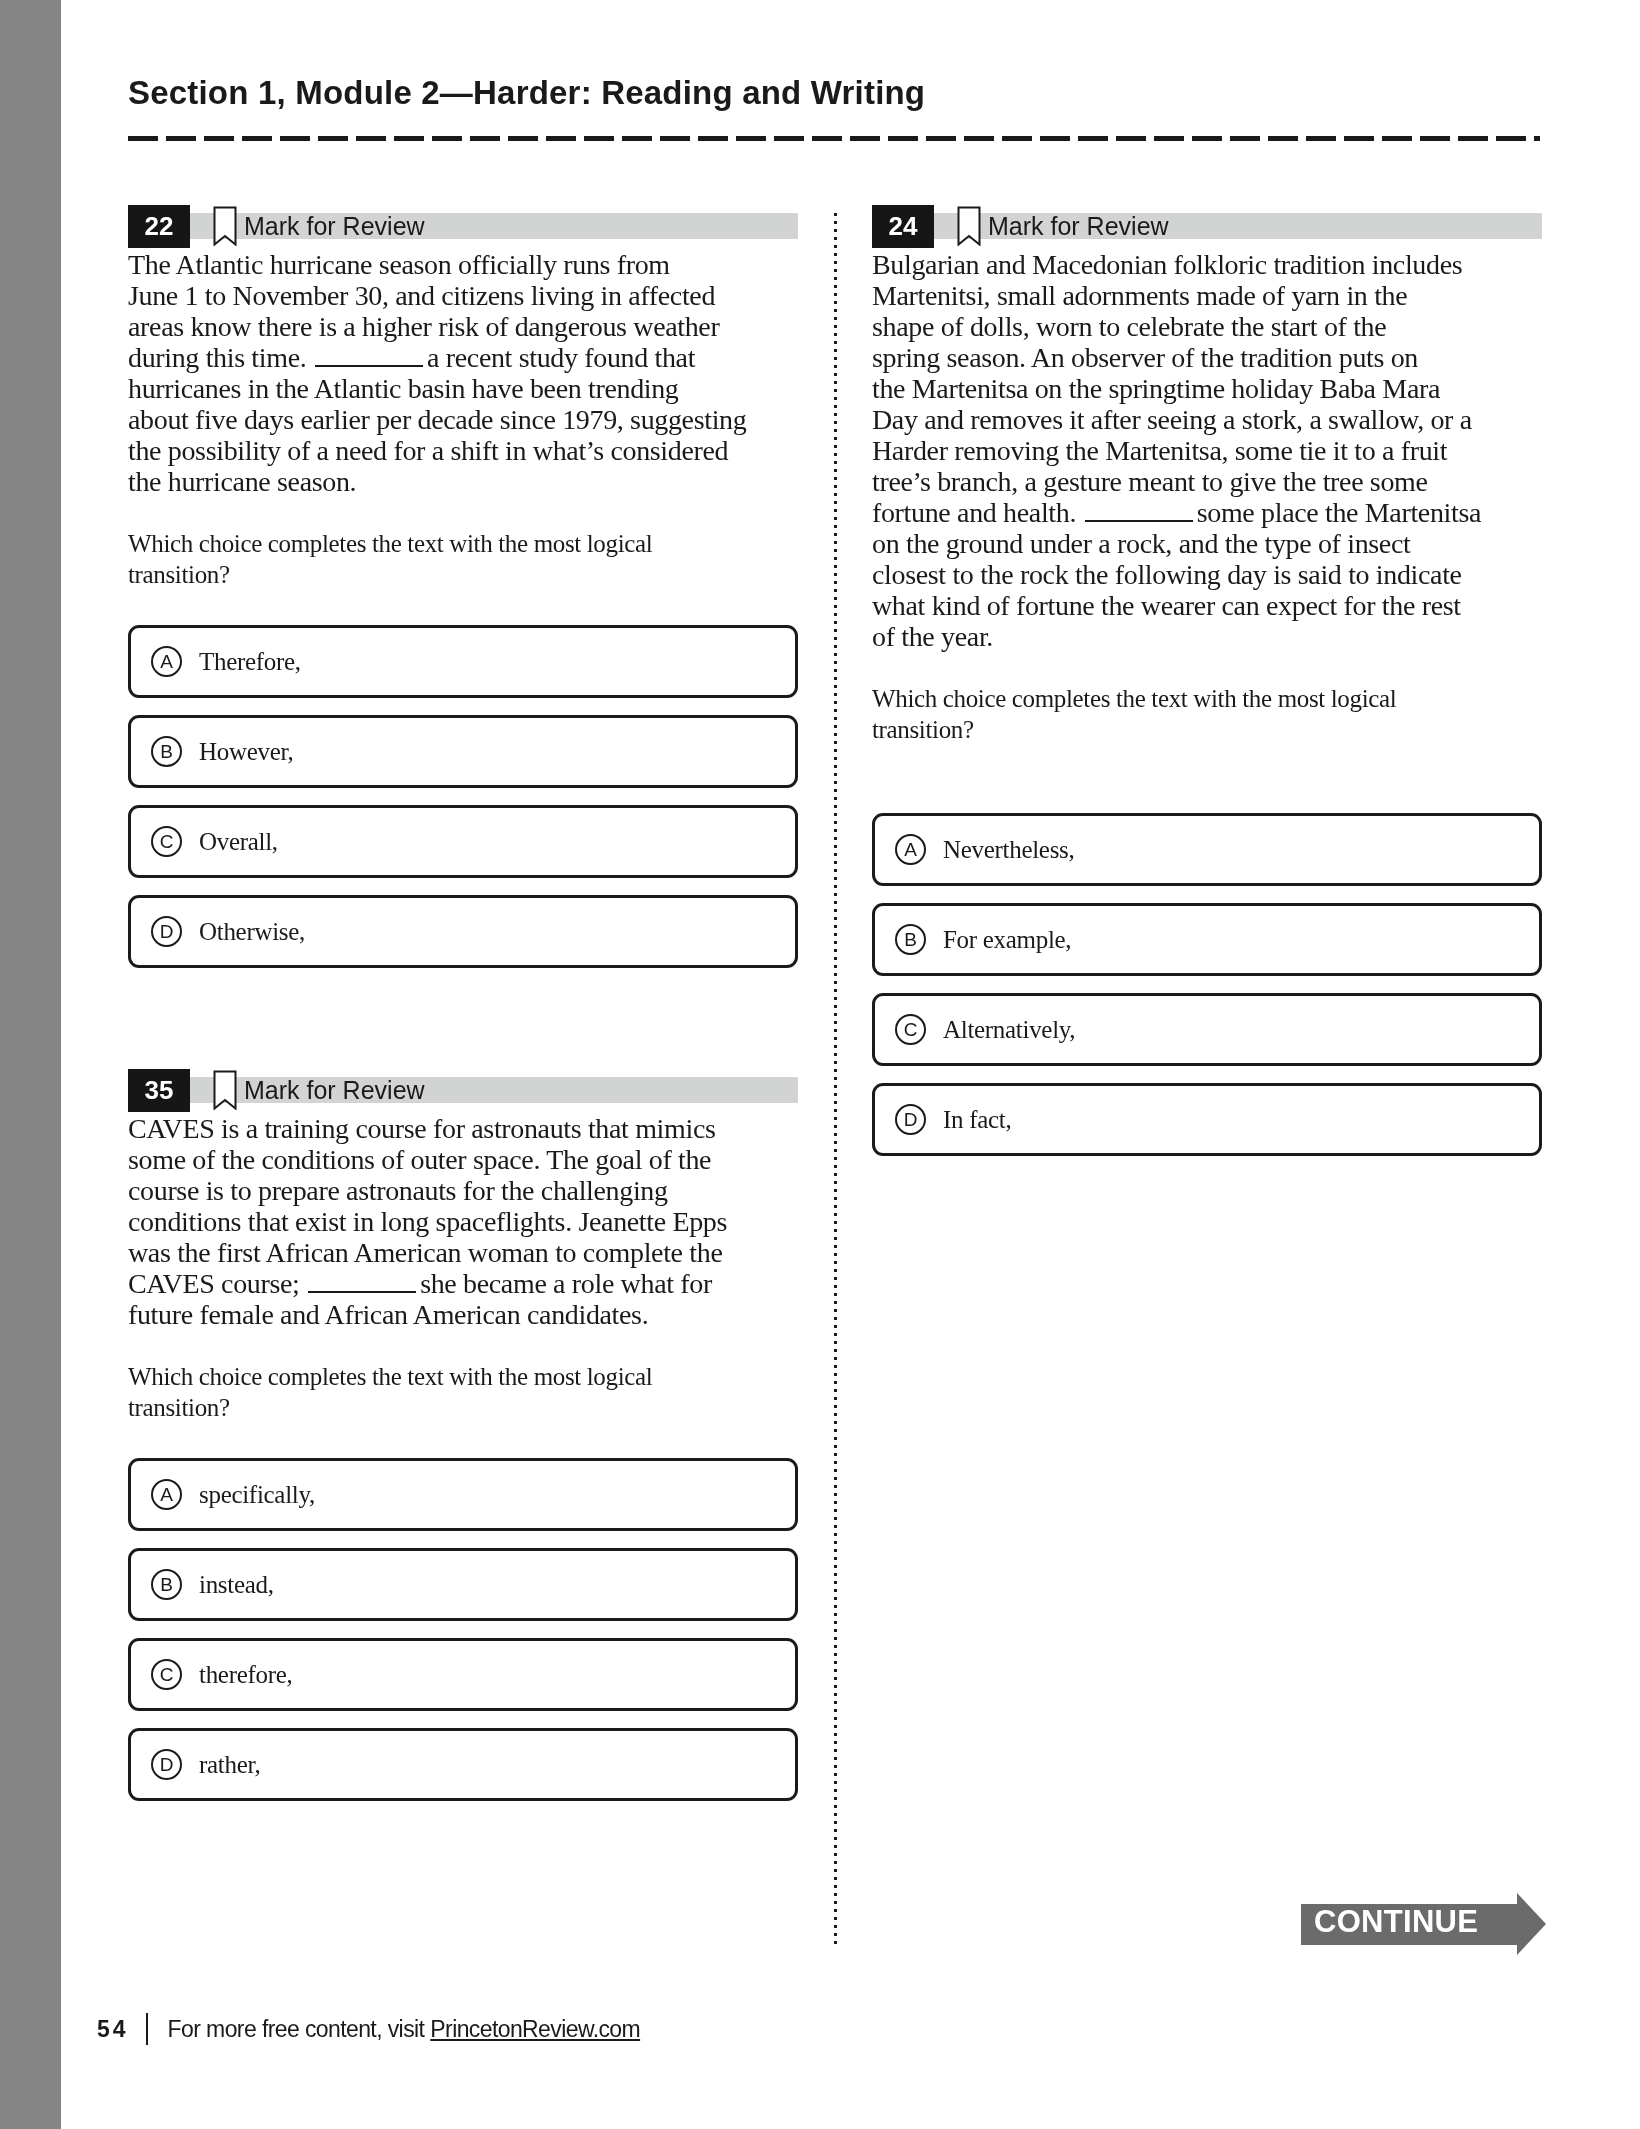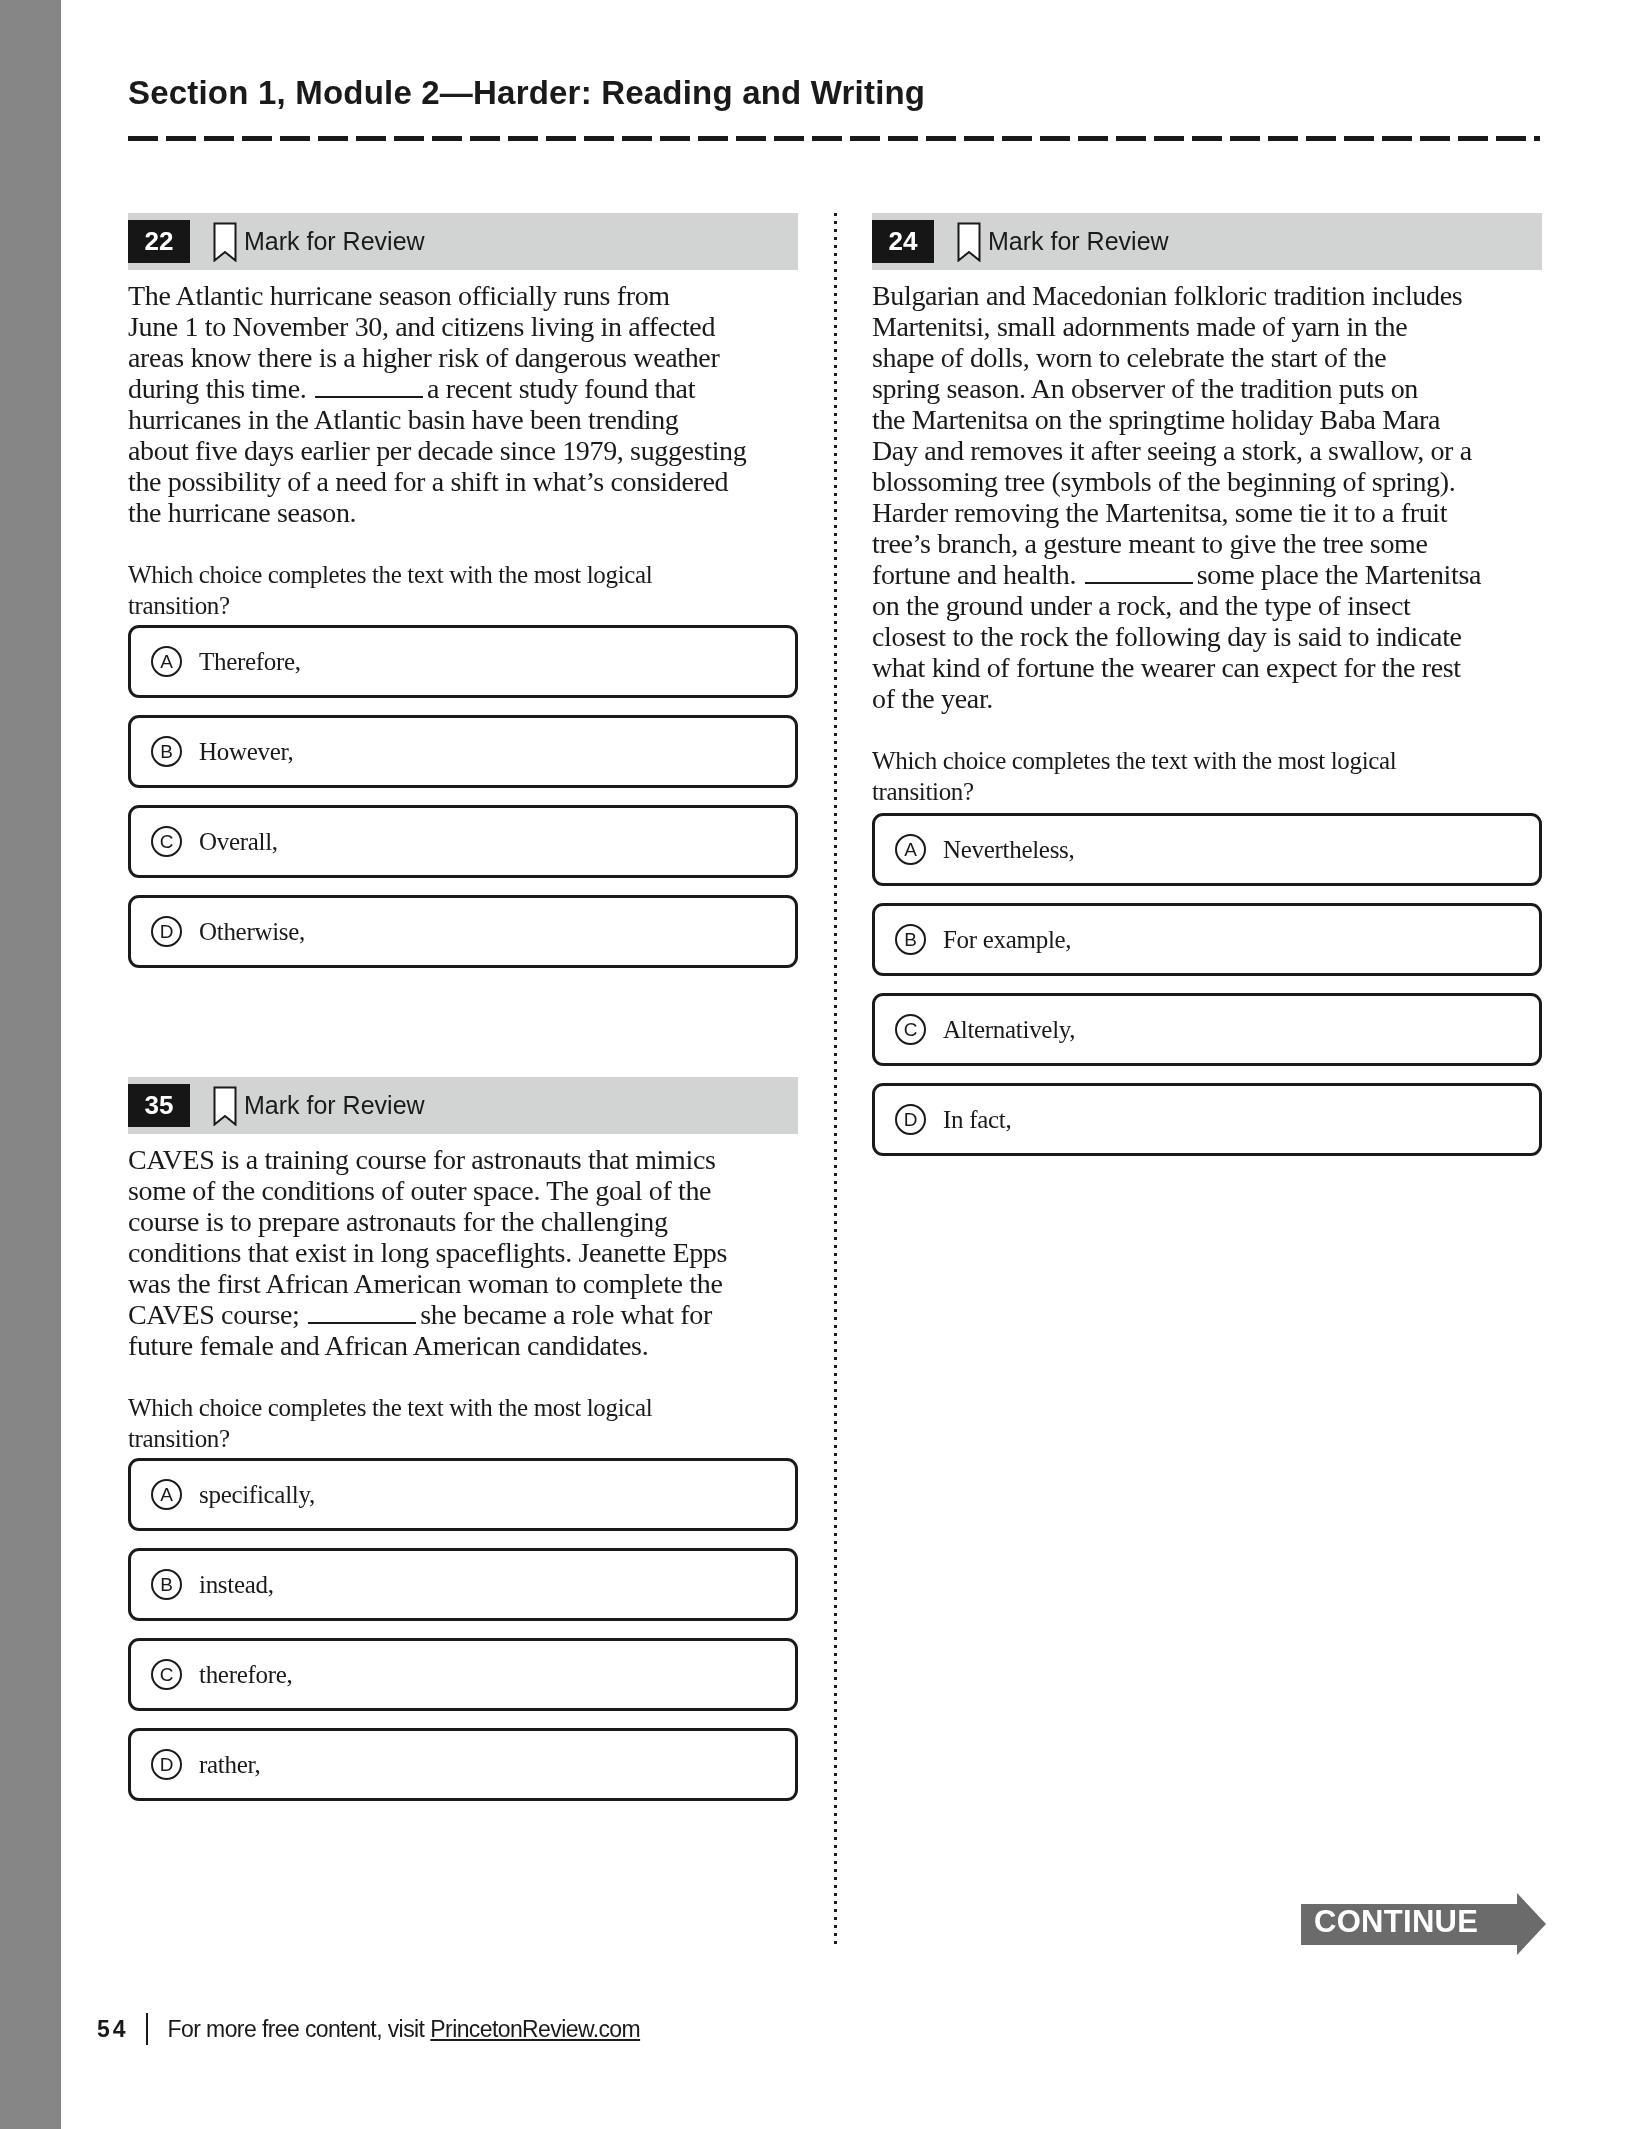--- a/index.html
+++ b/index.html
@@ -18,21 +18,21 @@
   .title-rule {
     position: absolute; left: 128px; top: 136px; width: 1412px; height: 5px;
     background: repeating-linear-gradient(to right, #1a1a1a 0 30px, transparent 30px 38px);
   }
   .divider {
     position: absolute; left: 834px; top: 213px; width: 3px; height: 1732px;
     background: repeating-linear-gradient(to bottom, #1a1a1a 0 3px, transparent 3px 8px);
   }
   .question { position: absolute; width: 670px; }
   .q-header {
-    position: relative; height: 57px; background: #d2d3d3; display: flex; align-items: center;
+    position: relative; height: 26px; background: #d2d3d3; display: flex; align-items: center;
   }
   .q-num {
     width: 62px; height: 43px; background: #161616; color: #ffffff;
     font-family: "Liberation Sans", "DejaVu Sans", sans-serif; font-weight: bold; font-size: 26px;
     display: flex; align-items: center; justify-content: center;
   }
   .bookmark { margin-left: 23px; width: 24px; height: 40px; display: flex; align-items: center; cursor: pointer; }
   .mark-label {
     margin-left: 7px; font-family: "Liberation Sans", "DejaVu Sans", sans-serif;
     font-size: 25px; color: #1a1a1a; cursor: pointer;
@@ -177,21 +177,20 @@
     </div>
     <span class="mark-label">Mark for Review</span>
   </div>
   <div class="passage">
       <span class="line">Bulgarian and Macedonian folkloric tradition includes</span>
       <span class="line">Martenitsi, small adornments made of yarn in the</span>
       <span class="line">shape of dolls, worn to celebrate the start of the</span>
       <span class="line">spring season. An observer of the tradition puts on</span>
       <span class="line">the Martenitsa on the springtime holiday Baba Mara</span>
       <span class="line">Day and removes it after seeing a stork, a swallow, or a</span>
-      <span class="line">blossoming tree (symbols of the beginning of spring).</span>
       <span class="line">Harder removing the Martenitsa, some tie it to a fruit</span>
       <span class="line">tree’s branch, a gesture meant to give the tree some</span>
       <span class="line"><span>fortune and health. </span><span class="blank"></span><span>some place the Martenitsa</span></span>
       <span class="line">on the ground under a rock, and the type of insect</span>
       <span class="line">closest to the rock the following day is said to indicate</span>
       <span class="line">what kind of fortune the wearer can expect for the rest</span>
       <span class="line">of the year.</span>
     </div>
   <div class="prompt">
       <span class="line">Which choice completes the text with the most logical</span>

